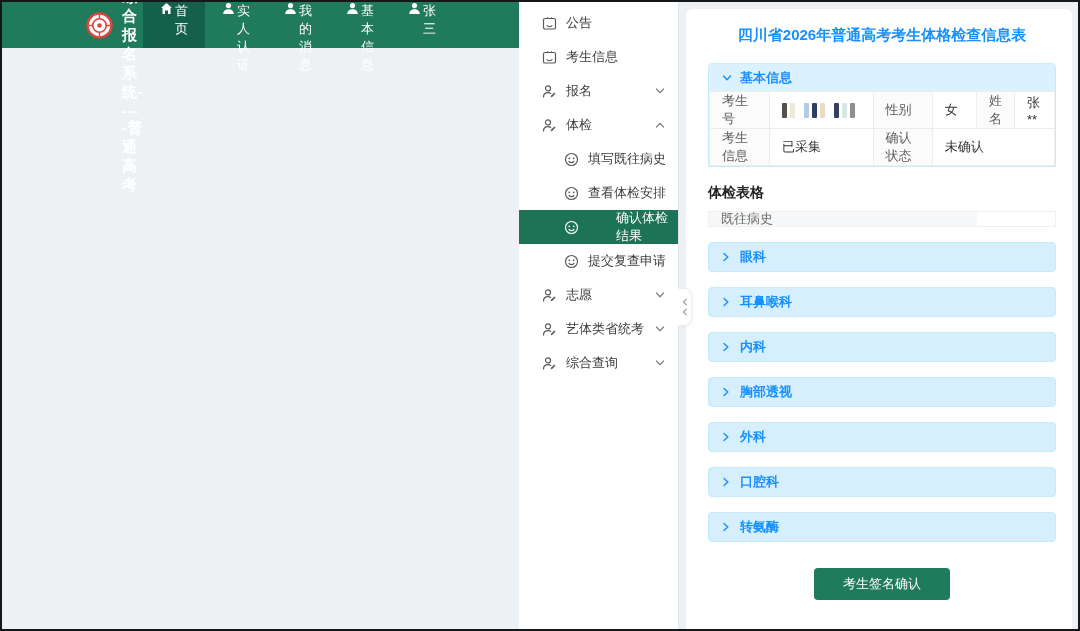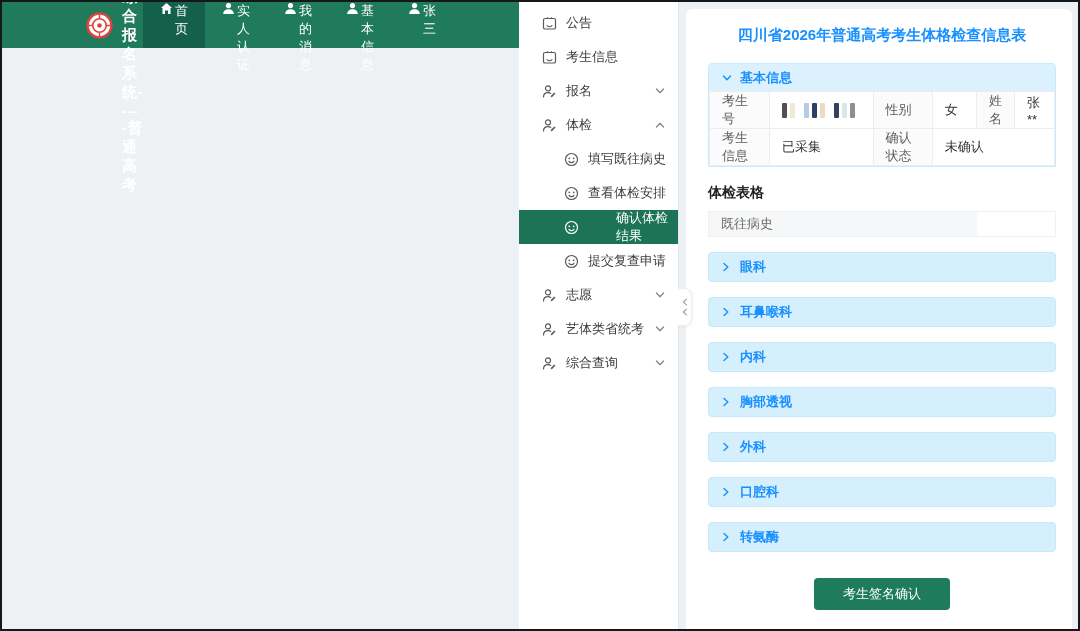--- a/index.html
+++ b/index.html
@@ -40,21 +40,21 @@
 
   table.info { width:100%; border-collapse:collapse; table-layout:fixed; }
   table.info td { border:1px solid #ebedef; height:32px; padding:0 12px; font-size:13px; vertical-align:middle; }
   table.info td.lbl { color:#5b5b5b; background:#fbfbfb; }
   table.info td.val { color:#333; background:#fff; }
   .masked { display:flex; align-items:center; gap:3px; }
   .mblk { display:inline-block; width:9px; height:15px; border-radius:1px; }
 
   .tbl-heading { font-size:14px; font-weight:700; color:#222; margin:17px 0 9px 0; }
 
-  .history-row { display:flex; border:1px solid #eef0f2; height:26px; margin-bottom:4px; }
+  .history-row { display:flex; border:1px solid #eef0f2; height:16px; margin-bottom:4px; }
   .history-row .h-lbl { flex:0 0 77.4%; background:#f5f7f8; display:flex; align-items:center; padding-left:12px; font-size:13px; color:#6b6b6b; }
   .history-row .h-val { flex:1; background:#fff; }
 
   .section-bar { height:30px; background:#d5effc; border:1px solid #c6e9fb; border-radius:4px; margin-top:15px; display:flex; align-items:center; padding-left:12px; gap:9px; color:#1890ff; font-size:13px; font-weight:700; cursor:pointer; }
   .section-bar .schev { width:10px; height:10px; display:inline-flex; }
 
   .btn-row { text-align:center; margin-top:26px; }
   .confirm-btn { display:inline-block; background:#1e7b5c; color:#fff; border:none; font-size:13px; padding:7px 29px; border-radius:4px; cursor:pointer; font-family:inherit; }
 </style>
 </head>

